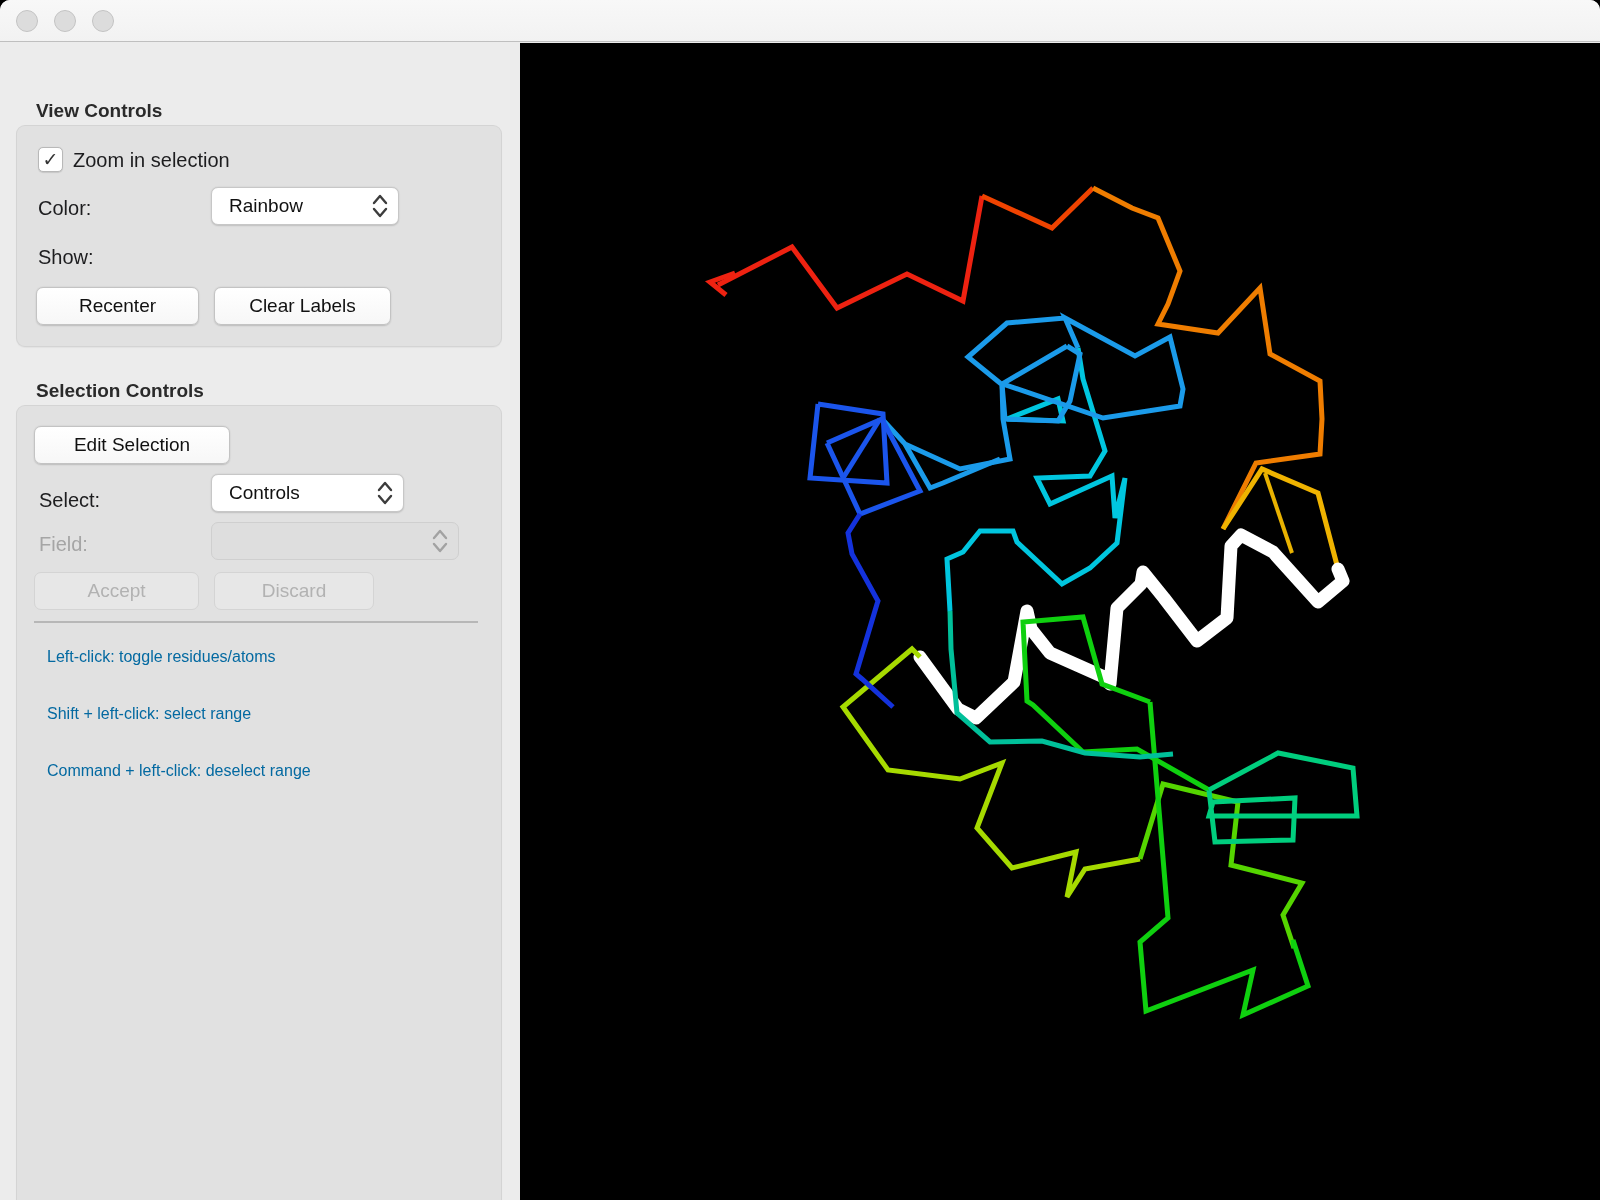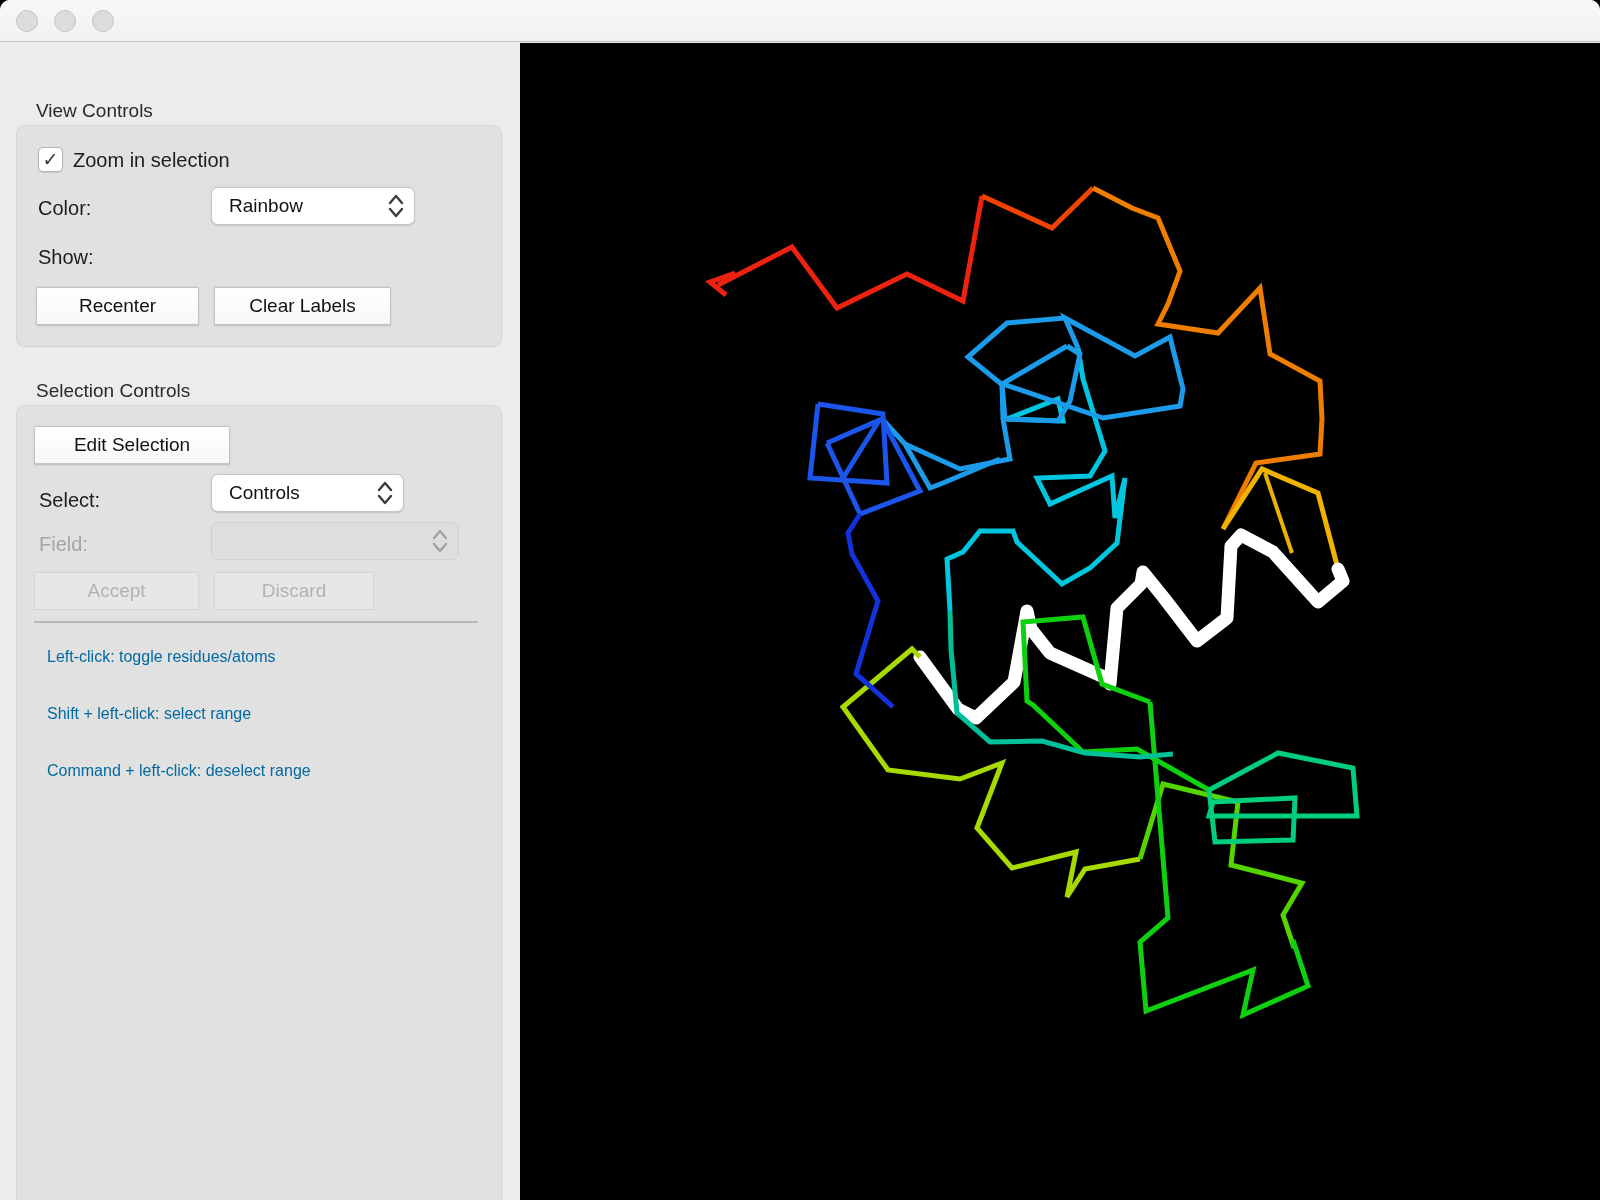--- a/index.html
+++ b/index.html
@@ -10,21 +10,21 @@
 
   
   .titlebar { position:absolute; left:0; top:0; width:1600px; height:42px;
               background:linear-gradient(#f8f8f8,#f2f2f2); border-bottom:1px solid #bfbfbf; }
   .traffic { position:absolute; top:10px; width:22px; height:22px; border-radius:50%;
              background:#dcdcdc; border:1px solid #c3c3c3; }
   .t1 { left:16px; } .t2 { left:54px; } .t3 { left:92px; }
 
   
   .sidebar { position:absolute; left:0; top:43px; width:520px; height:1157px; background:#ececec; }
-  .section-title { position:absolute; font-size:19px; color:#2a2a2a; }
+  .section-title { position:absolute; font-size:19px; color:#2a2a2a;font-weight:bold; }
   .groupbox { position:absolute; left:16px; width:486px; background:#e1e1e1;
               border:1px solid rgba(0,0,0,0.055); border-radius:9px;
               box-shadow:0 1px 1px rgba(0,0,0,0.04); }
 
   .ctl-label { position:absolute; font-size:20px; color:#1d1d1f; }
   .ctl-label.disabled { color:#a5a5a5; }
 
   
   .checkbox { position:absolute; width:25px; height:25px; background:#fff;
               border:1px solid #b8b8b8; border-radius:5px;
@@ -40,21 +40,21 @@
             display:flex; align-items:center; }
   .select .val { font-size:19px; padding-left:17px; color:#111; flex:1 1 auto; }
   .select .chev { width:26px; height:30px; margin-right:5px; flex:0 0 auto; }
   .select .chev svg { width:100%; height:100%; stroke:#3c3c3c; stroke-width:2.4;
                       fill:none; stroke-linecap:round; stroke-linejoin:round; }
   .select.disabled { background:#dedede; border-color:#cfcfcf; box-shadow:none; }
   .select.disabled .chev svg { stroke:#a2a2a2; }
 
   
   .btn { position:absolute; height:38px; background:linear-gradient(#ffffff,#f7f7f7);
-         border:1px solid #c3c3c3; border-radius:1px;
+         border:1px solid #c3c3c3; border-radius:7px;
          box-shadow:0 0.5px 1.5px rgba(0,0,0,0.16);
          font-size:19px; color:#111; display:flex; align-items:center; justify-content:center; }
   .btn.disabled { background:#e7e7e7; border-color:#d4d4d4; color:#b2b2b2; box-shadow:none; }
 
   .divider { position:absolute; height:2px; background:#a8a8a8; opacity:.75; }
 
   .help-line { position:absolute; font-size:16px; color:#0369a1; }
 
   
   .viewer { position:absolute; left:520px; top:43px; width:1080px; height:1157px; background:#000; }
@@ -75,21 +75,21 @@
 
     <div class="section-title" style="left:36px; top:57px;">View Controls</div>
 
     <div class="groupbox" style="top:82px; height:222px;">
       <div class="checkbox checked" style="left:21px; top:21px;" id="zoom-checkbox">
         <span class="mark">✓</span>
       </div>
       <div class="ctl-label" style="left:56px; top:23px;">Zoom in selection</div>
 
       <div class="ctl-label" style="left:21px; top:71px;">Color:</div>
-      <div class="select" style="left:194px; top:61px; width:204px;gap:17px;">
+      <div class="select" style="left:194px; top:61px; width:188px;gap:17px;">
         <span class="val">Rainbow</span>
         <span class="chev">
           <svg viewBox="0 0 24 30">
               <path d="M6 12 L12 5 L18 12"></path>
               <path d="M6 18 L12 25 L18 18"></path>
             </svg>
         </span>
       </div>
 
       <div class="ctl-label" style="left:21px; top:120px;">Show:</div>

